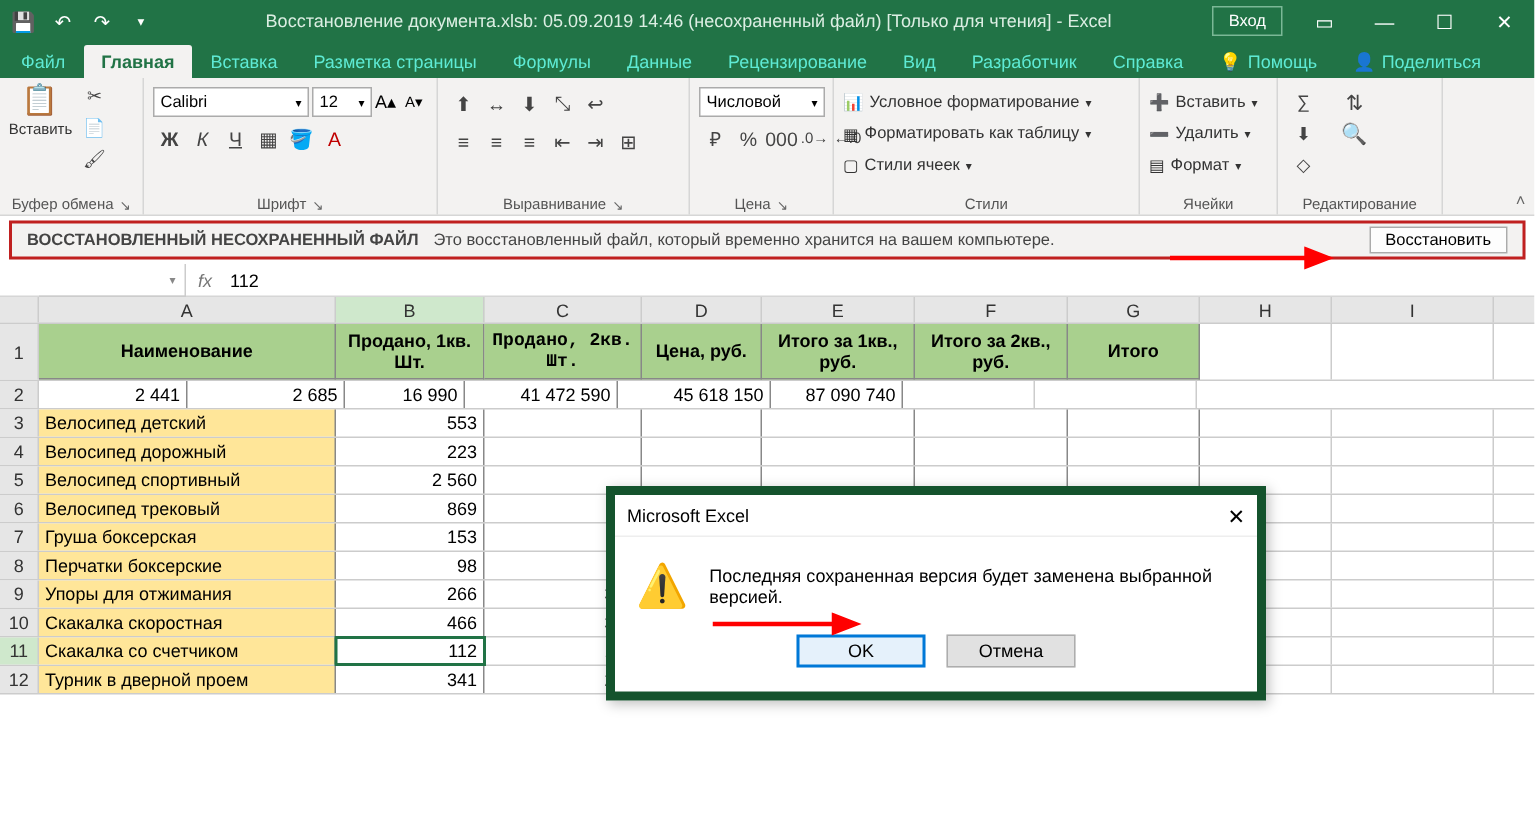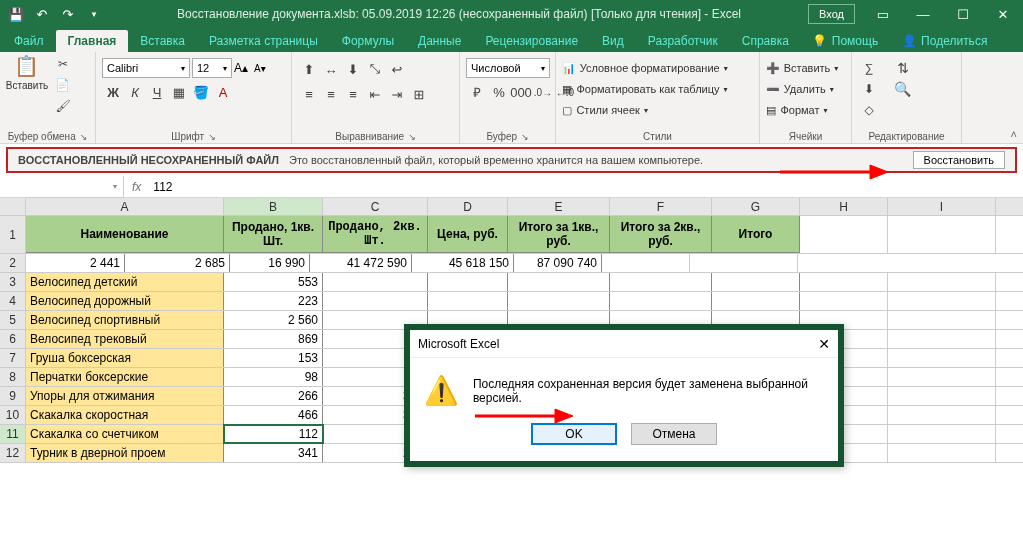--- a/index.html
+++ b/index.html
@@ -87,21 +87,21 @@
 </head>
 <body>
 
 <div class="titlebar">
   <div class="qat">
     <div class="qat-btn">💾</div>
     <div class="qat-btn">↶</div>
     <div class="qat-btn">↷</div>
     <div class="qat-btn" style="font-size:9px">▾</div>
   </div>
-  <div class="tb-title">Восстановление документа.xlsb: 05.09.2019 12:26 (несохраненный файл)  [Только для чтения]  -  Excel</div>
+  <div class="tb-title">Восстановление документа.xlsb: 05.09.2019 14:46 (несохраненный файл)  [Только для чтения]  -  Excel</div>
   <div class="tb-right">
     <div class="tb-btn signin">Вход</div>
     <div class="tb-btn">▭</div>
     <div class="tb-btn">—</div>
     <div class="tb-btn">☐</div>
     <div class="tb-btn">✕</div>
   </div>
 </div>
 
 <div class="tabs">
@@ -140,21 +140,21 @@
     </div>
     <div class="group-label">
         <span>Буфер обмена</span>
         <span class="dlg-l">↘</span>
       </div>
   </div>
 
   <div class="group" style="width:196px">
     <div class="group-body" style="flex-direction:column;gap:3px;padding-top:4px">
       <div class="row">
-        <div class="sel" style="width:88px">
+        <div class="sel" style="width:104px">
             <span>Calibri</span>
             <span style="font-size:8px">▾</span>
           </div>
         <div class="sel" style="width:40px">
             <span>12</span>
             <span style="font-size:8px">▾</span>
           </div>
         <div class="sm" style="width:18px;font-size:12px">A▴</div>
         <div class="sm" style="width:18px;font-size:10px">A▾</div>
       </div>
@@ -205,21 +205,21 @@
         </div>
       <div class="fmt-row">
         <div class="b">₽</div>
         <div class="b">%</div>
         <div class="b">000</div>
         <div class="b" style="font-size:10px">.0→</div>
         <div class="b" style="font-size:10px">←.0</div>
       </div>
     </div>
     <div class="group-label">
-        <span>Буфер</span>
+        <span>Цена</span>
         <span class="dlg-l">↘</span>
       </div>
   </div>
 
   <div class="group" style="width:204px">
     <div class="group-body" style="padding-top:4px">
       <div class="styles-col">
         <div class="r">
             <span>📊</span>
             <span>Условное форматирование</span>

